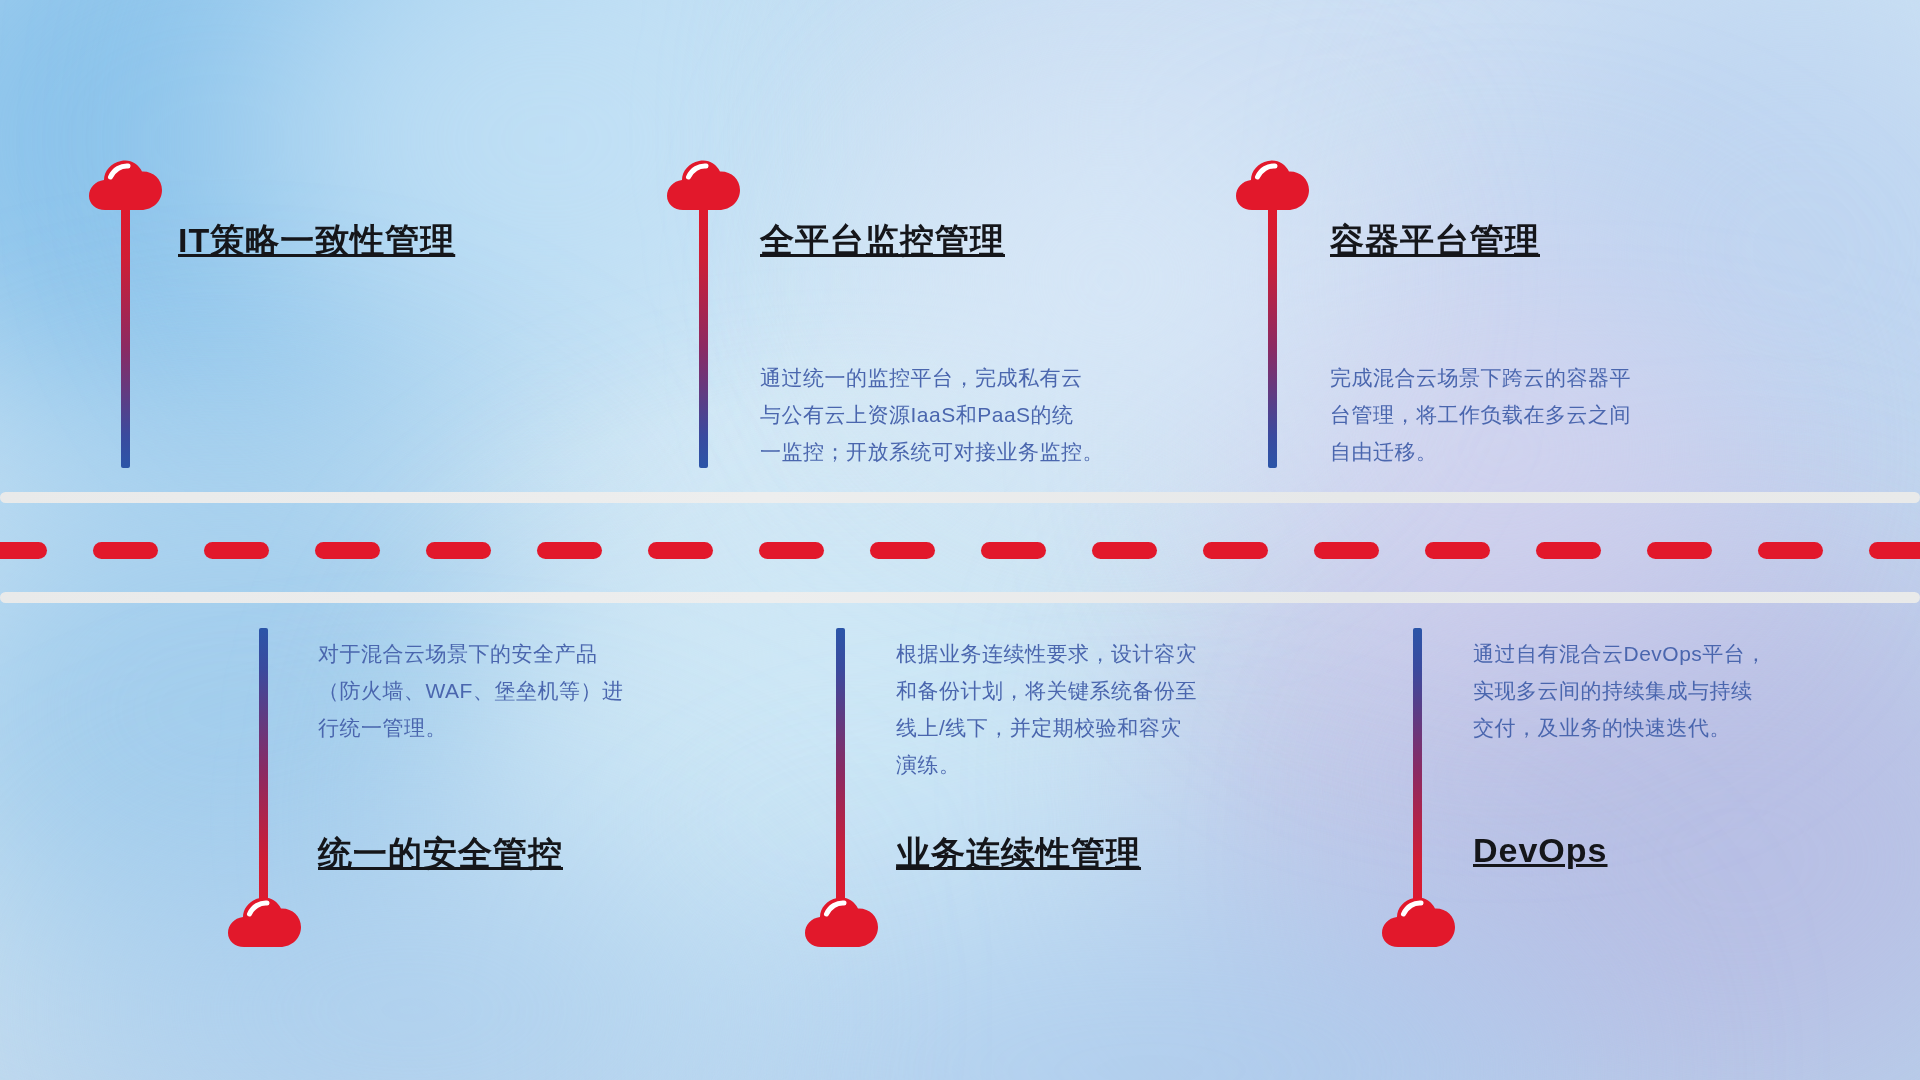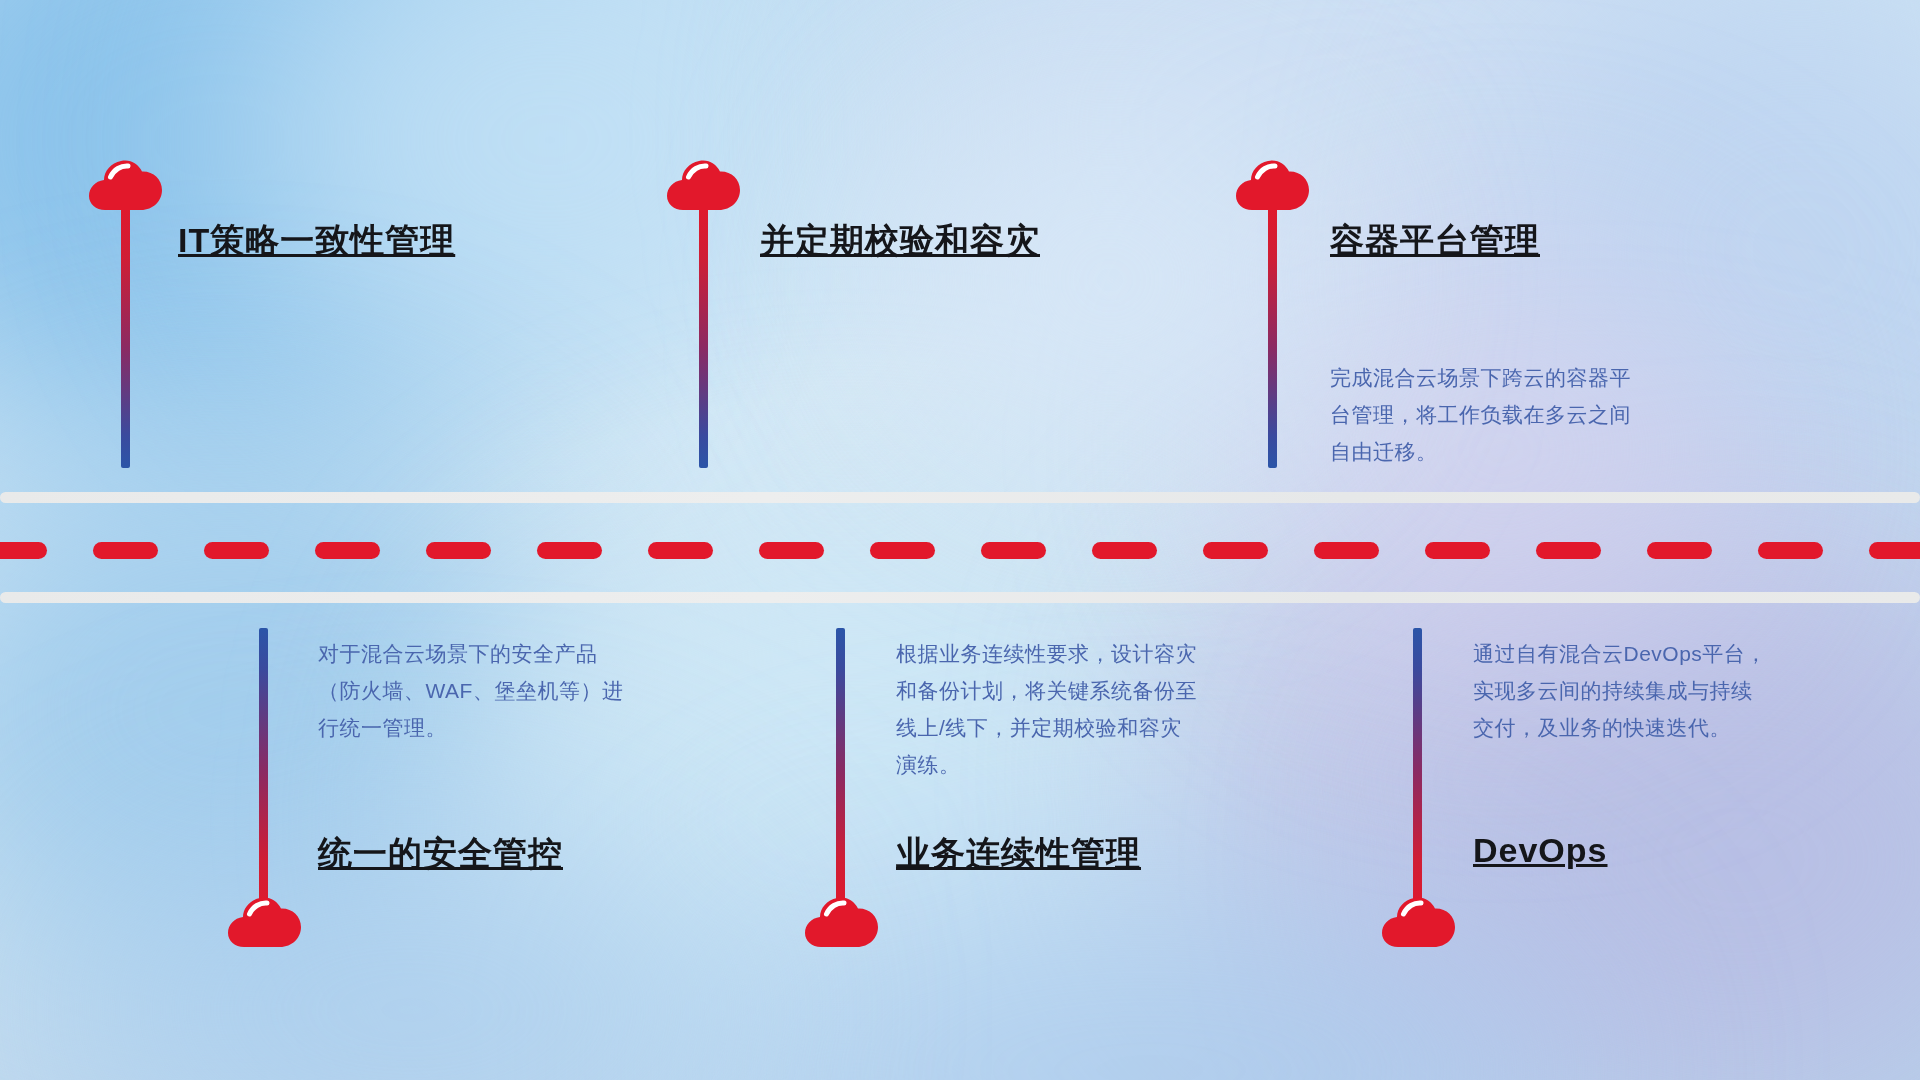--- a/index.html
+++ b/index.html
@@ -111,21 +111,24 @@
     <div class="stem stem-down" style="left:699px; top:198px; height:270px;"></div>
     <div class="cloud" style="left:665px; top:160px;">
       <svg width="76" height="52" viewBox="0 0 76 52">
         <path d="M22 50 H54 C66 50 75 41 75 30 C75 19 66 11 55 11.5
                  C51 3.5 43 -1 34 1 C24 3 17 11 17 20
                  C8 21 2 28 2 36 C2 44 9 50 18 50 Z" fill="#e2182b"></path>
         <path d="M23.5 17 C27 9.5 34 5.5 41 6" stroke="#ffffff" stroke-width="5" stroke-linecap="round" fill="none"></path>
       </svg>
     </div>
   </div>
-  <div class="title" style="left:760px; top:218px;">并定期校验和容灾</div>
+  <div class="title" style="left:760px; top:218px;">全平台监控管理</div>
+  <div class="desc" style="left:760px; top:359px; width:460px;">通过统一的监控平台，完成私有云
+与公有云上资源IaaS和PaaS的统
+一监控；开放系统可对接业务监控。</div>
 
   <div class="pin">
     <div class="stem stem-down" style="left:1268px; top:198px; height:270px;"></div>
     <div class="cloud" style="left:1234px; top:160px;">
       <svg width="76" height="52" viewBox="0 0 76 52">
         <path d="M22 50 H54 C66 50 75 41 75 30 C75 19 66 11 55 11.5
                  C51 3.5 43 -1 34 1 C24 3 17 11 17 20
                  C8 21 2 28 2 36 C2 44 9 50 18 50 Z" fill="#e2182b"></path>
         <path d="M23.5 17 C27 9.5 34 5.5 41 6" stroke="#ffffff" stroke-width="5" stroke-linecap="round" fill="none"></path>
       </svg>

